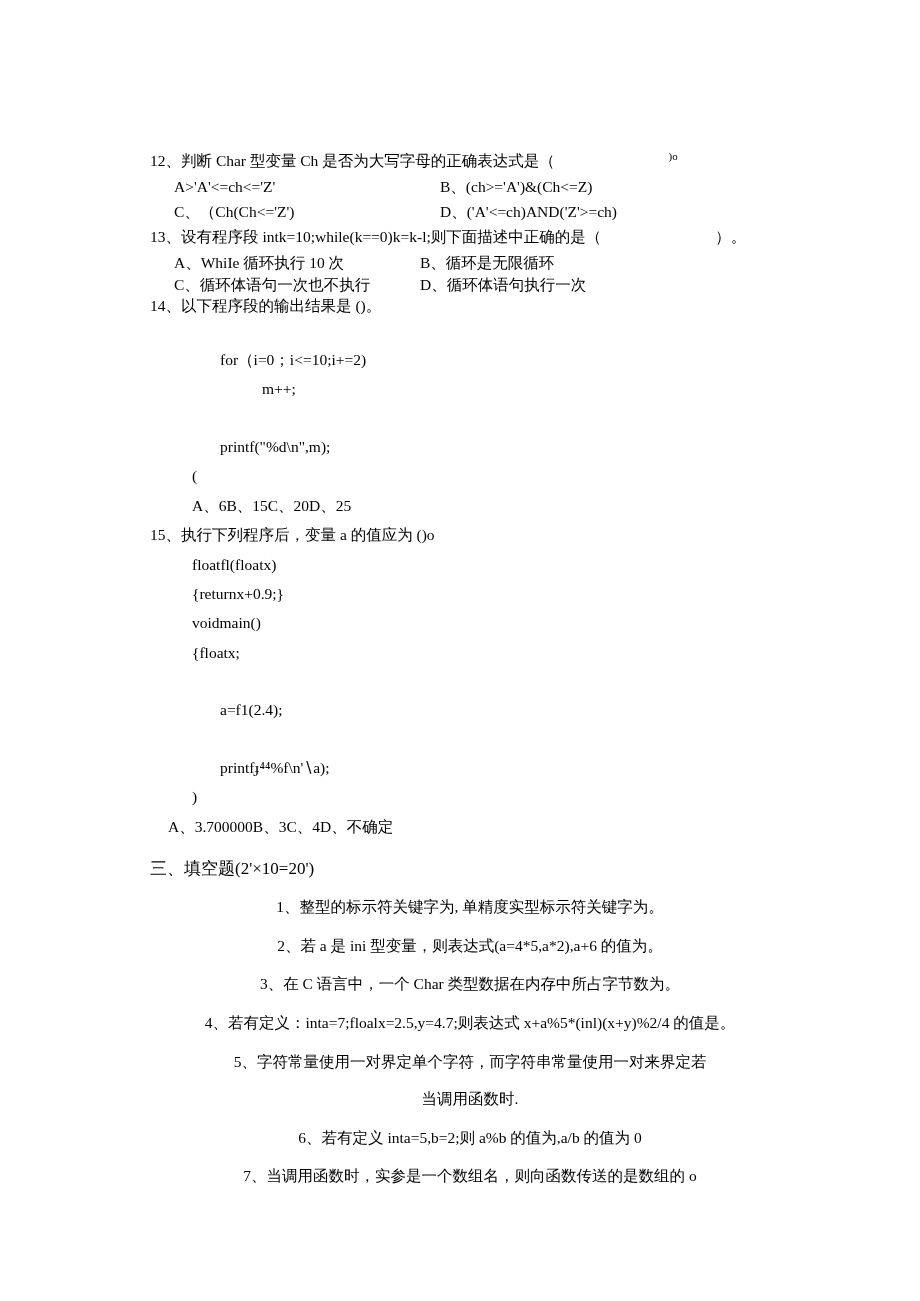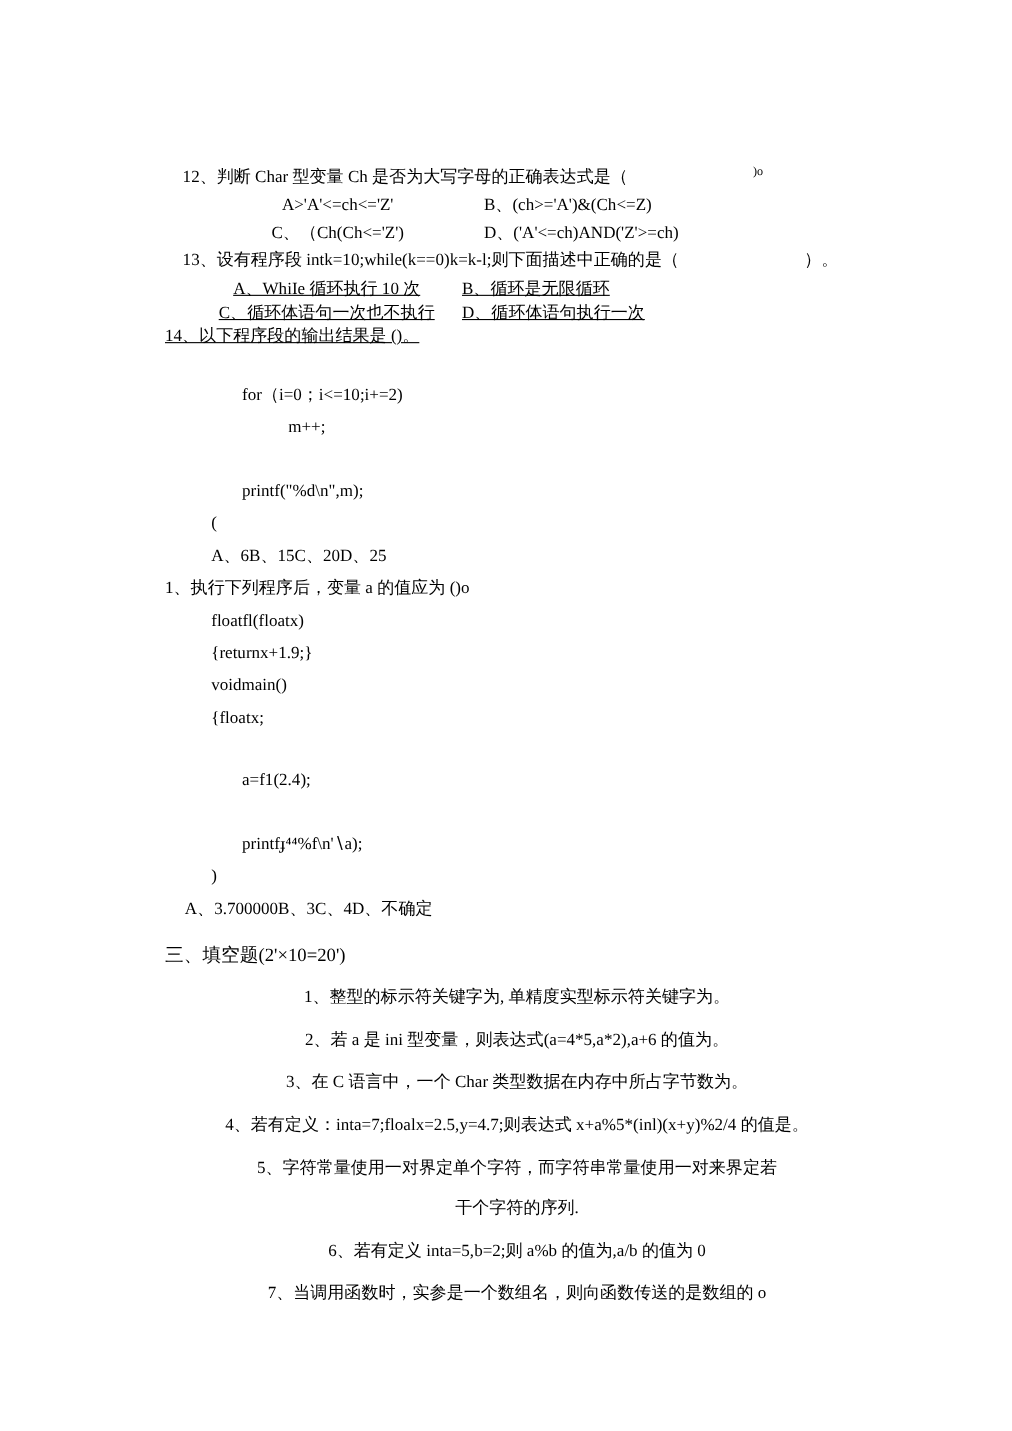--- a/index.html
+++ b/index.html
@@ -7,34 +7,34 @@
     padding: 145px 130px 200px 150px;
     font-family: "SimSun", "宋体", "Times New Roman", serif;
     font-size: 15.5px;
     line-height: 1.4;
     color: #000;
     background: #fff;
     width: 920px;
     box-sizing: border-box;
   }
   .q-line {
-    margin: 4px 16px;
+    margin: 4px 0;
     white-space: nowrap;
     position: relative;
   }
   .paren-right { font-family: "Times New Roman", serif; }
   .options-row {
     display: flex;
     margin: 3px 0;
   }
-  .opt-col-a { width: 290px; padding-left: 24px; box-sizing: border-box; text-align: center; }
+  .opt-col-a { width: 290px; padding-left: 24px; box-sizing: border-box; }
   .opt-col-b { padding-left: 0; }
   .options-row-wide .opt-col-a { width: 270px; }
   .options-row-wide .opt-col-b { }
-  .spaced-line { margin: 0 0; text-decoration: underline; }
+  .spaced-line { margin: 0 0; }
   .code-block { line-height: 1.9; }
   .indent1 { padding-left: 42px; }
   .indent2 { padding-left: 70px; margin-top: 28px; }
   .indent3 { padding-left: 112px; }
   .indent-a { padding-left: 18px; }
   .section-heading {
     font-size: 17px;
     margin: 16px 0 9px 0;
     font-family: "SimSun", serif;
   }
@@ -80,32 +80,32 @@
 <div class="spaced-line">14、以下程序段的输出结果是 ()。</div>
 <div class="code-block">
   <div class="indent2">for（i=0；i&lt;=10;i+=2)</div>
   <div class="indent3">m++;</div>
   <div class="indent2">printf("%d\n",m);</div>
   <div class="indent1">(</div>
   <div class="indent1">A、6B、15C、20D、25</div>
 </div>
 
 <div class="code-block">
-  <div>1、执行下列程序后，变量 a 的值应为 ()o</div>
+  <div>15、执行下列程序后，变量 a 的值应为 ()o</div>
   <div class="indent1">floatfl(floatx)</div>
-  <div class="indent1">{returnx+1.9;}</div>
+  <div class="indent1">{returnx+0.9;}</div>
   <div class="indent1">voidmain()</div>
   <div class="indent1">{floatx;</div>
   <div class="indent2">a=f1(2.4);</div>
   <div class="indent2">printfɟ⁴⁴%f\n'∖a);</div>
   <div class="indent1">)</div>
   <div class="indent-a">A、3.700000B、3C、4D、不确定</div>
 </div>
 
 <div class="section-heading">三、填空题(2'×10=20')</div>
 <div class="fill-line">1、整型的标示符关键字为, 单精度实型标示符关键字为。</div>
 <div class="fill-line">2、若 a 是 ini 型变量，则表达式(a=4*5,a*2),a+6 的值为。</div>
 <div class="fill-line">3、在 C 语言中，一个 Char 类型数据在内存中所占字节数为。</div>
 <div class="fill-line">4、若有定义：inta=7;floalx=2.5,y=4.7;则表达式 x+a%5*(inl)(x+y)%2/4 的值是。</div>
 <div class="fill-line">5、字符常量使用一对界定单个字符，而字符串常量使用一对来界定若</div>
-<div class="fill-line" style="margin-top:-2px;">干个字符的序列.</div>
+<div class="fill-line" style="margin-top:-2px;">当调用函数时.</div>
 <div class="fill-line">6、若有定义 inta=5,b=2;则 a%b 的值为,a/b 的值为 0</div>
 <div class="fill-line">7、当调用函数时，实参是一个数组名，则向函数传送的是数组的 o</div>
 
 </body></html>

